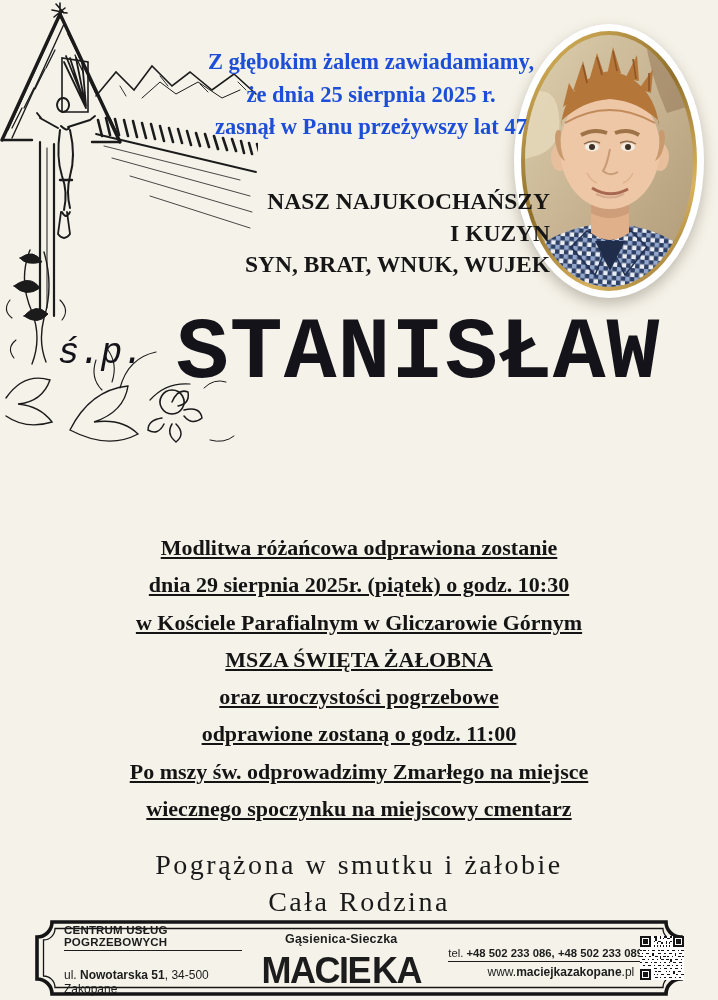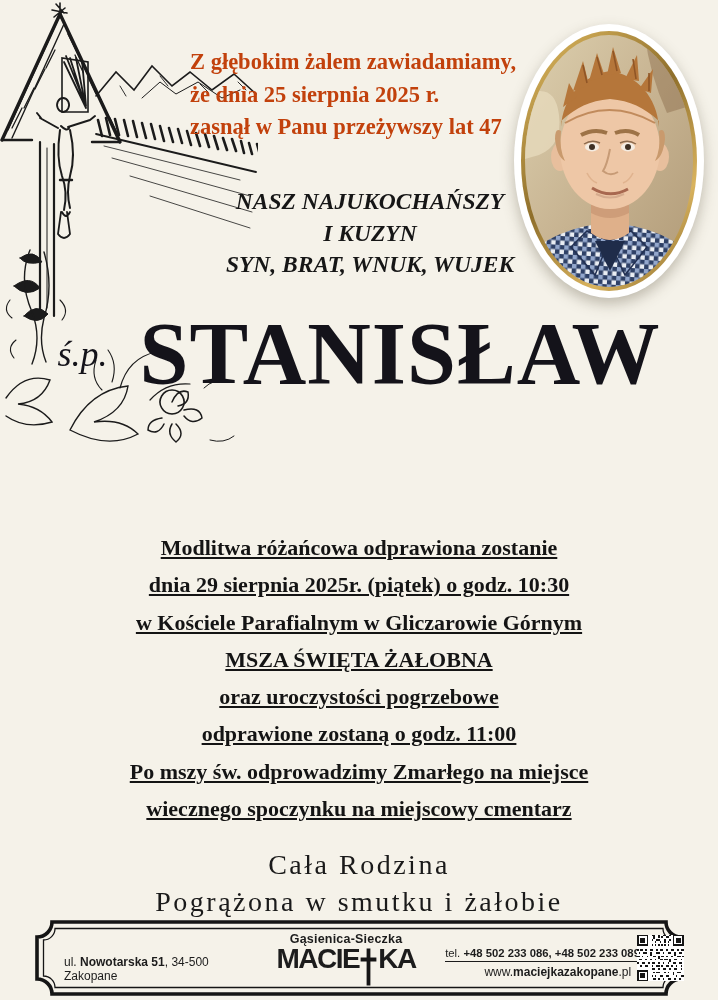--- a/index.html
+++ b/index.html
@@ -17,29 +17,29 @@
   }
   .photo-gold{
     border-radius:50%;padding:4px;
     background:linear-gradient(135deg,#e3bd63 0%,#8f6f2b 45%,#d9b35e 75%,#7d5f22 100%);
   }
   .photo-frame{
     width:168px;height:252px;border-radius:50%;overflow:hidden;display:block;
   }
   
   .intro{
-    position:absolute;left:190px;top:46px;width:362px;
-    font-weight:bold;font-size:22.5px;line-height:32.5px;color:#c2410c;
+    position:absolute;left:190px;top:46px;width:362px;text-align:center;
+    font-weight:bold;font-size:22.5px;line-height:32.5px;color:#1d4ed8;
   }
   .relation{
-    position:absolute;left:190px;top:186px;width:360px;text-align:center;
-    font-weight:bold;font-size:23.5px;line-height:31.5px;color:#161616;font-style:italic;
+    position:absolute;left:190px;top:186px;width:360px;text-align:right;
+    font-weight:bold;font-size:23.5px;line-height:31.5px;color:#161616;
   }
   .name-block{position:absolute;left:0;top:308px;width:718px;text-align:center;color:#14131a;}
-  .name-row1{display:flex;justify-content:center;align-items:center;gap:32px;line-height:92px;}
+  .name-row1{display:flex;justify-content:center;align-items:center;gap:32px;line-height:92px;font-family:Liberation Mono, monospace;}
   .honorific{font-size:36px;font-style:italic;font-weight:normal;}
   .first-name{font-size:88px;font-weight:bold;letter-spacing:1px;}
   .last-name{font-size:110px;font-weight:bold;letter-spacing:2px;line-height:102px;margin-top:2px;}
   .details{
     position:absolute;left:0;top:529px;width:718px;text-align:center;
     font-weight:bold;font-size:22px;line-height:37.3px;color:#141414;text-decoration:underline;
   }
   .farewell{
     position:absolute;left:0;top:846px;width:718px;text-align:center;
     font-size:28px;line-height:37px;letter-spacing:2.5px;color:#1a1a1a;
@@ -56,22 +56,22 @@
   .company-block{text-align:left;width:212px;margin-top:4px;}
   .company-name{
     font-size:11.5px;font-weight:bold;letter-spacing:.2px;
     border-bottom:1.4px solid #1c1c1c;padding-bottom:2px;display:inline-block;
   }
   .company-address{font-size:12px;margin-top:17px;}
   .addr-bold{font-weight:bold;}
   .brand-block{text-align:center;width:158px;margin:0 20px;}
   .brand-owner{font-size:12.5px;font-weight:bold;letter-spacing:.2px;}
   .brand-logo{
-    display:flex;justify-content:center;
-    font-weight:bold;font-size:28px;letter-spacing:-1.5px;line-height:26px;
+    display:flex;justify-content:center;align-items:flex-end;
+    font-weight:bold;font-size:36px;letter-spacing:-1.5px;line-height:26px;
     font-family:"Liberation Sans", sans-serif;
   }
   .logo-cross{position:relative;top:2px;margin:0 1px;}
   .contact-block{text-align:right;width:186px;margin-left:8px;margin-top:6px;}
   .contact-tel{
     font-size:11.3px;border-bottom:1.3px solid #1c1c1c;padding-bottom:2px;
     display:inline-block;white-space:nowrap;
   }
   .tel-bold{font-weight:bold;}
   .contact-web{font-size:12px;margin-top:3px;}
@@ -210,31 +210,32 @@
   <div>dnia 29 sierpnia 2025r. (piątek) o godz. 10:30</div>
   <div>w Kościele Parafialnym w Gliczarowie Górnym</div>
   <div>MSZA ŚWIĘTA ŻAŁOBNA</div>
   <div>oraz uroczystości pogrzebowe</div>
   <div>odprawione zostaną o godz. 11:00</div>
   <div>Po mszy św. odprowadzimy Zmarłego na miejsce</div>
   <div>wiecznego spoczynku na miejscowy cmentarz</div>
 </div>
 
 <div class="farewell">
+  <div>Pogrążona w smutku i żałobie</div>
   <div>Cała Rodzina</div>
-  <div>Pogrążona w smutku i żałobie</div>
 </div>
 
 <div class="footer">
   <svg class="footer-frame" viewBox="0 0 650 78" aria-hidden="true">
     <path d="M18 3 H632 A15 15 0 0 0 647 18 V60 A15 15 0 0 0 632 75 H18 A15 15 0 0 0 3 60 V18 A15 15 0 0 0 18 3 Z" fill="none" stroke="#151515" stroke-width="3.6"></path>
     <path d="M21 9.5 H629 A11.5 11.5 0 0 0 640.5 21 V57 A11.5 11.5 0 0 0 629 68.5 H21 A11.5 11.5 0 0 0 9.5 57 V21 A11.5 11.5 0 0 0 21 9.5 Z" fill="none" stroke="#151515" stroke-width="1.3"></path>
   </svg>
   <div class="footer-content">
     <div class="company-block">
+      <span class="company-name">CENTRUM USŁUG POGRZEBOWYCH</span>
       <div class="company-address"><span>ul. </span><span class="addr-bold">Nowotarska 51</span><span>, 34-500 Zakopane</span></div>
     </div>
     <div class="brand-block">
       <div class="brand-owner">Gąsienica-Sieczka</div>
       <div class="brand-logo">
         <span>MACIE</span>
         <svg class="logo-cross" width="17" height="38" viewBox="0 0 17 38" aria-hidden="true">
           <path d="M6 0 h5 v9 h6 v5 h-6 v24 h-5 v-24 h-6 v-5 h6 z" fill="#151515" stroke="#f5f2e9" stroke-width="1.2"></path>
         </svg>
         <span>KA</span>

